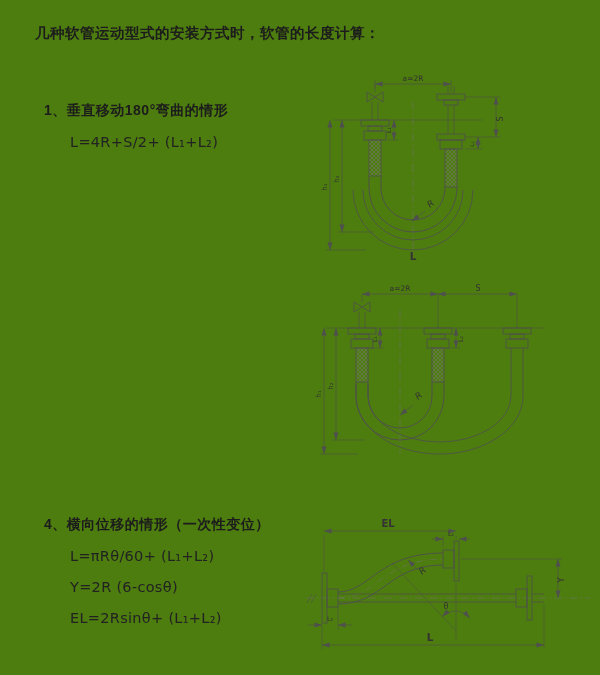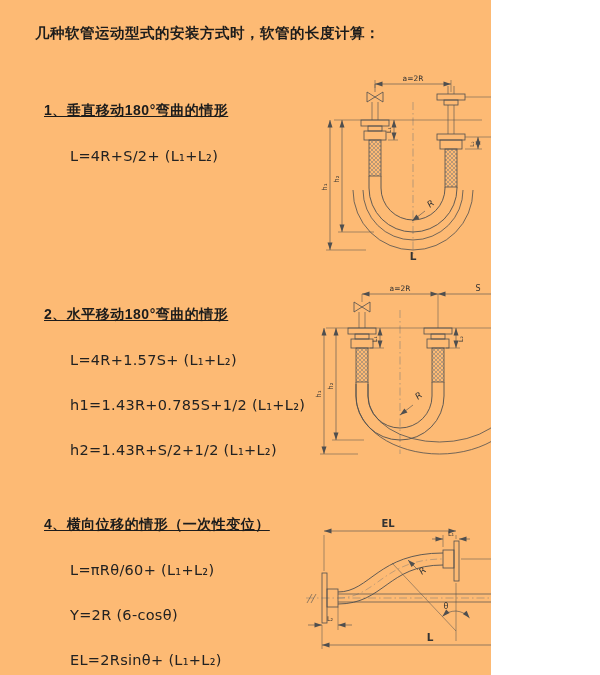--- a/index.html
+++ b/index.html
@@ -1,44 +1,38 @@
 <!DOCTYPE html>
 <html><head>
 <meta charset="utf-8">
 <style>
   html,body{margin:0;padding:0;background:#fff;}
-  .page{position:relative;width:491px;height:675px;background:#fdba74;overflow:hidden;
+  .page{position:relative;width:600px;height:675px;background:#4d7c0f;overflow:hidden;
         font-family:"Liberation Sans","DejaVu Sans",sans-serif;color:#1c1c1c;}
   .title{position:absolute;left:35px;top:24px;font-size:14.5px;font-weight:700;letter-spacing:.5px;}
   .section{position:absolute;left:44px;}
-  .sec-heading{font-size:14px;font-weight:700;letter-spacing:.5px;text-decoration:underline;}
+  .sec-heading{font-size:14px;font-weight:700;letter-spacing:.5px;}
   .formula{font-family:"DejaVu Sans","Liberation Sans",sans-serif;font-size:14.5px;
-           letter-spacing:.3px;padding-left:26px;margin-top:28px;line-height:17px;color:#222;}
+           letter-spacing:.3px;padding-left:26px;margin-top:14px;line-height:17px;color:#222;}
   .diag{position:absolute;}
   svg{display:block;}
   .dt{fill:#333;font-family:"DejaVu Sans",sans-serif;}
 </style>
 </head>
 <body>
 
 <div class="page">
 
   <div class="title">几种软管运动型式的安装方式时，软管的长度计算：</div>
 
   <div class="section" style="top:102px;">
     <div class="sec-heading">1、垂直移动180°弯曲的情形</div>
     <div class="formula">L=4R+S/2+ (L₁+L₂)</div>
   </div>
 
-  <div class="section" style="top:306px;">
-    <div class="sec-heading">2、水平移动180°弯曲的情形</div>
-    <div class="formula">L=4R+1.57S+ (L₁+L₂)</div>
-    <div class="formula">h1=1.43R+0.785S+1/2 (L₁+L₂)</div>
-    <div class="formula">h2=1.43R+S/2+1/2 (L₁+L₂)</div>
-  </div>
 
   <div class="section" style="top:516px;">
     <div class="sec-heading">4、横向位移的情形（一次性变位）</div>
     <div class="formula">L=πRθ/60+ (L₁+L₂)</div>
     <div class="formula">Y=2R (6-cosθ)</div>
     <div class="formula">EL=2Rsinθ+ (L₁+L₂)</div>
   </div>
 
   <div class="diag" style="left:318px;top:72px;">
   <svg width="265" height="190" viewBox="0 0 265 190">

